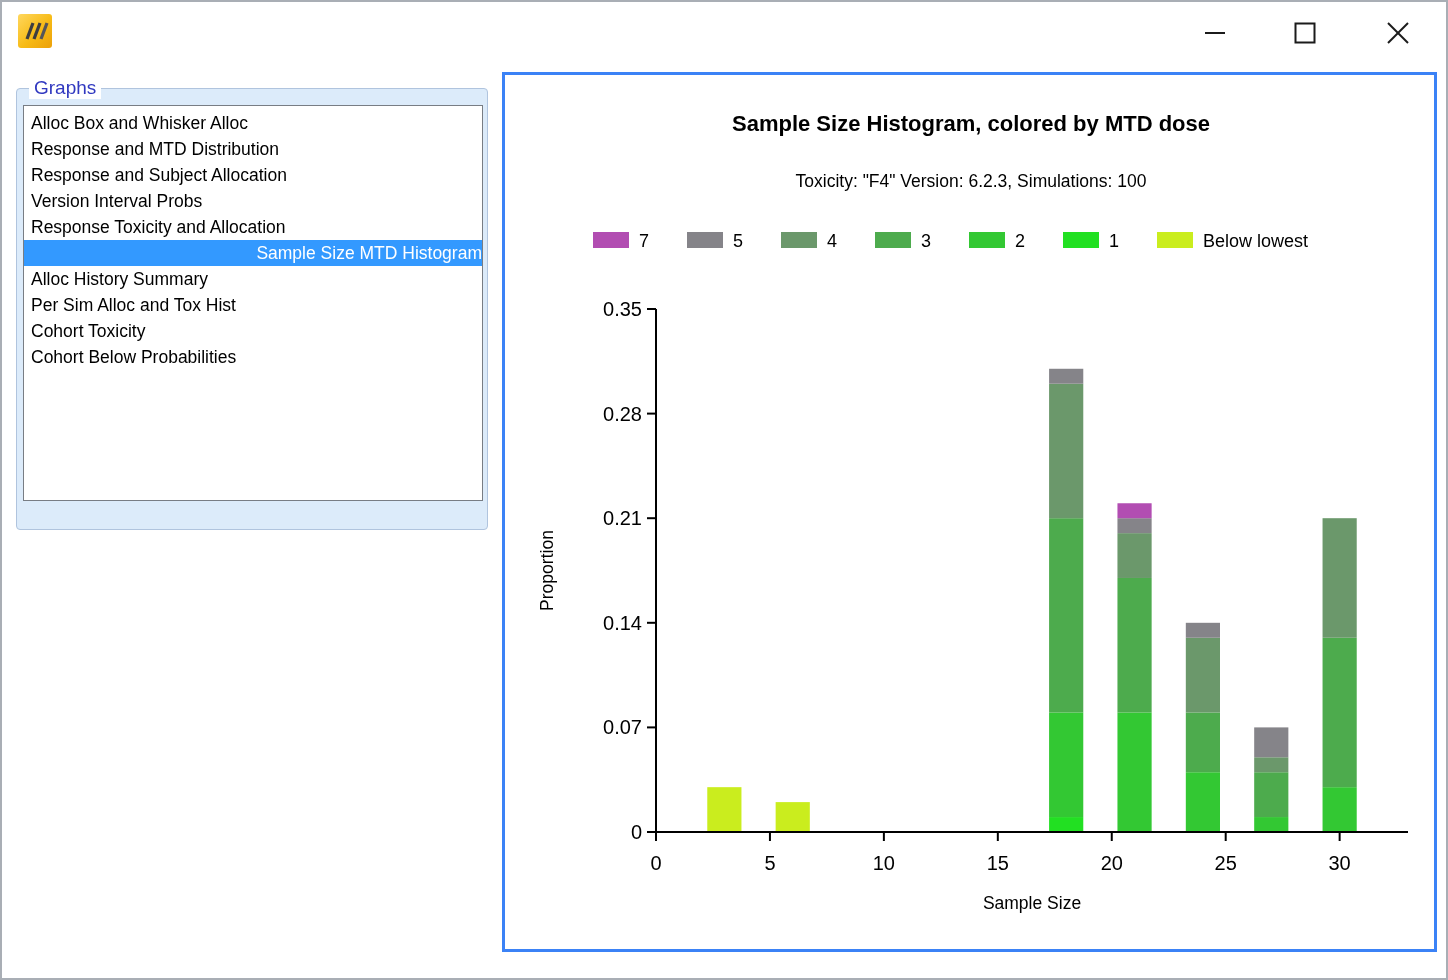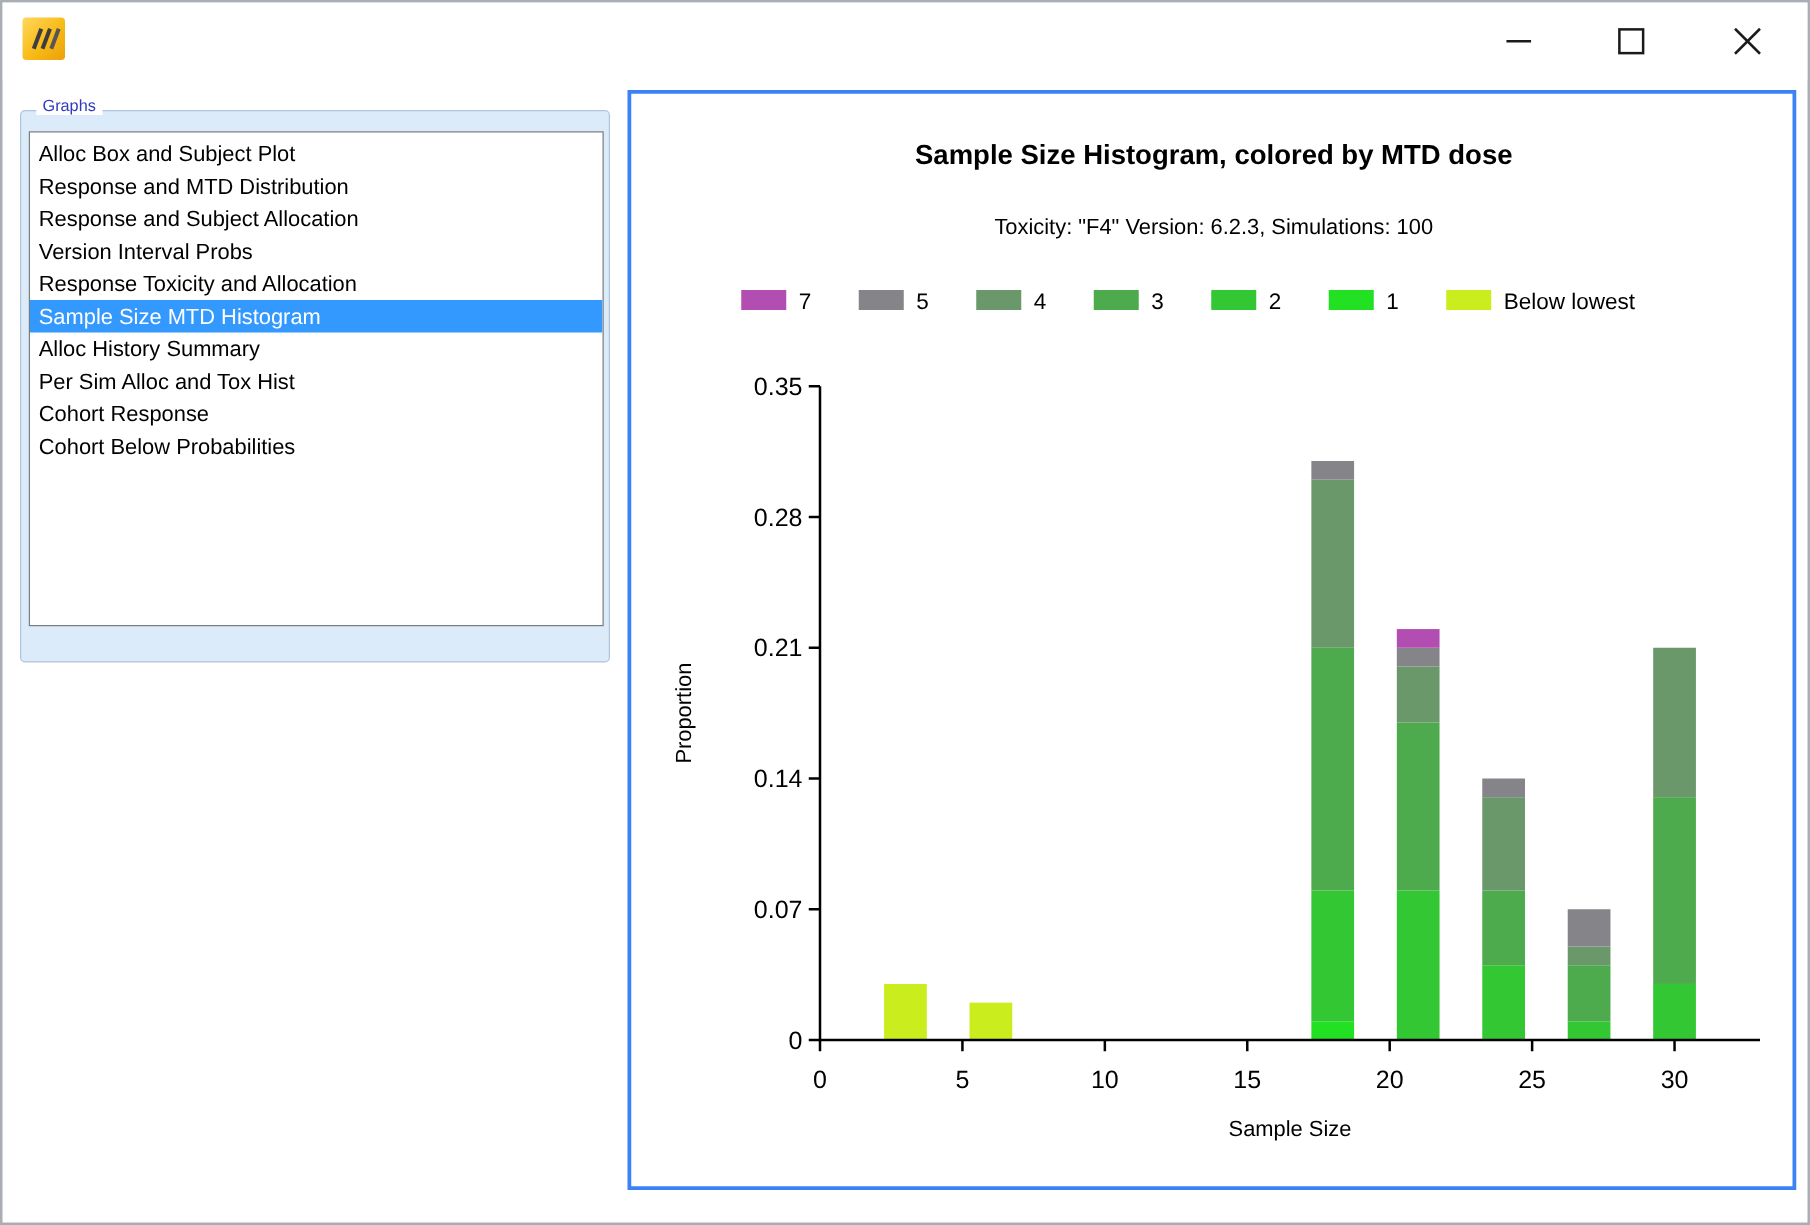--- a/index.html
+++ b/index.html
@@ -10,25 +10,25 @@
   .app-icon{position:absolute;left:16px;top:12px;width:34px;height:34px;border-radius:3px;
             background:linear-gradient(135deg,#ffd75e 0%,#f7bb16 55%,#eca009 100%);}
   .app-icon svg{position:absolute;left:0;top:0;}
   .win-title{position:absolute;left:62px;top:17px;font-size:21px;color:#101010;white-space:nowrap;}
   .winbtn{position:absolute;top:8px;width:46px;height:46px;display:flex;align-items:center;justify-content:center;cursor:default;}
   .winbtn.min{left:1190px}.winbtn.max{left:1280px}.winbtn.close{left:1373px}
 
   
   .groupbox{position:absolute;left:14px;top:86px;width:470px;height:440px;background:#dcebfa;
             border:1px solid #b0c4de;border-radius:4px;}
-  .gb-label{position:absolute;left:12px;top:-12px;background:#ffffff;padding:0 5px;font-size:13px;color:#3038c0;}
+  .gb-label{position:absolute;left:12px;top:-12px;background:#ffffff;padding:0 5px;font-size:19px;color:#3038c0;}
   .listbox{position:absolute;left:6px;top:16px;width:460px;height:396px;background:#ffffff;
            border:1px solid #787d84;overflow:hidden;padding-top:4px;box-sizing:border-box;}
   .list-item{height:26px;line-height:26px;padding-left:7px;font-size:17.5px;color:#000;white-space:nowrap;}
-  .list-item.selected{color:#ffffff;}
+  .list-item.selected{color:#ffffff;text-align:right;}
 
   
   .chart-panel{position:absolute;left:500px;top:70px;width:929px;height:874px;background:#ffffff;border:3px solid #3b82f6;}
   #chart-svg{display:block;}
   #chart-svg text{font-family:"Liberation Sans","DejaVu Sans",sans-serif;fill:#000;}
 </style>
 </head>
 <body>
 
 <div class="window">
@@ -55,29 +55,29 @@
       <svg width="22" height="22">
         <line x1="1" y1="1" x2="21" y2="21" stroke="#1b1b1b" stroke-width="2"></line>
         <line x1="21" y1="1" x2="1" y2="21" stroke="#1b1b1b" stroke-width="2"></line>
       </svg>
     </div>
   </div>
 
   <div class="groupbox">
     <span class="gb-label">Graphs</span>
     <div class="listbox">
-        <div class="list-item">Alloc Box and Subject Plot</div>
+        <div class="list-item">Alloc Box and Whisker Alloc</div>
         <div class="list-item">Response and MTD Distribution</div>
         <div class="list-item">Response and Subject Allocation</div>
         <div class="list-item">Version Interval Probs</div>
         <div class="list-item">Response Toxicity and Allocation</div>
         <div class="list-item selected" style="background: rgb(51, 153, 255);">Sample Size MTD Histogram</div>
         <div class="list-item">Alloc History Summary</div>
         <div class="list-item">Per Sim Alloc and Tox Hist</div>
-        <div class="list-item">Cohort Response</div>
+        <div class="list-item">Cohort Toxicity</div>
         <div class="list-item">Cohort Below Probabilities</div>
       </div>
   </div>
 
   <div class="chart-panel">
     <svg id="chart-svg" width="929" height="874" viewBox="0 0 929 874">
         <text x="466" y="56" text-anchor="middle" font-size="22" font-weight="bold">Sample Size Histogram, colored by MTD dose</text>
         <text x="466" y="112" text-anchor="middle" font-size="17.5">Toxicity: "F4" Version: 6.2.3, Simulations: 100</text>
         <rect x="88" y="157" width="36" height="16" fill="#b24db2"></rect>
         <text x="134" y="172" font-size="18">7</text>

